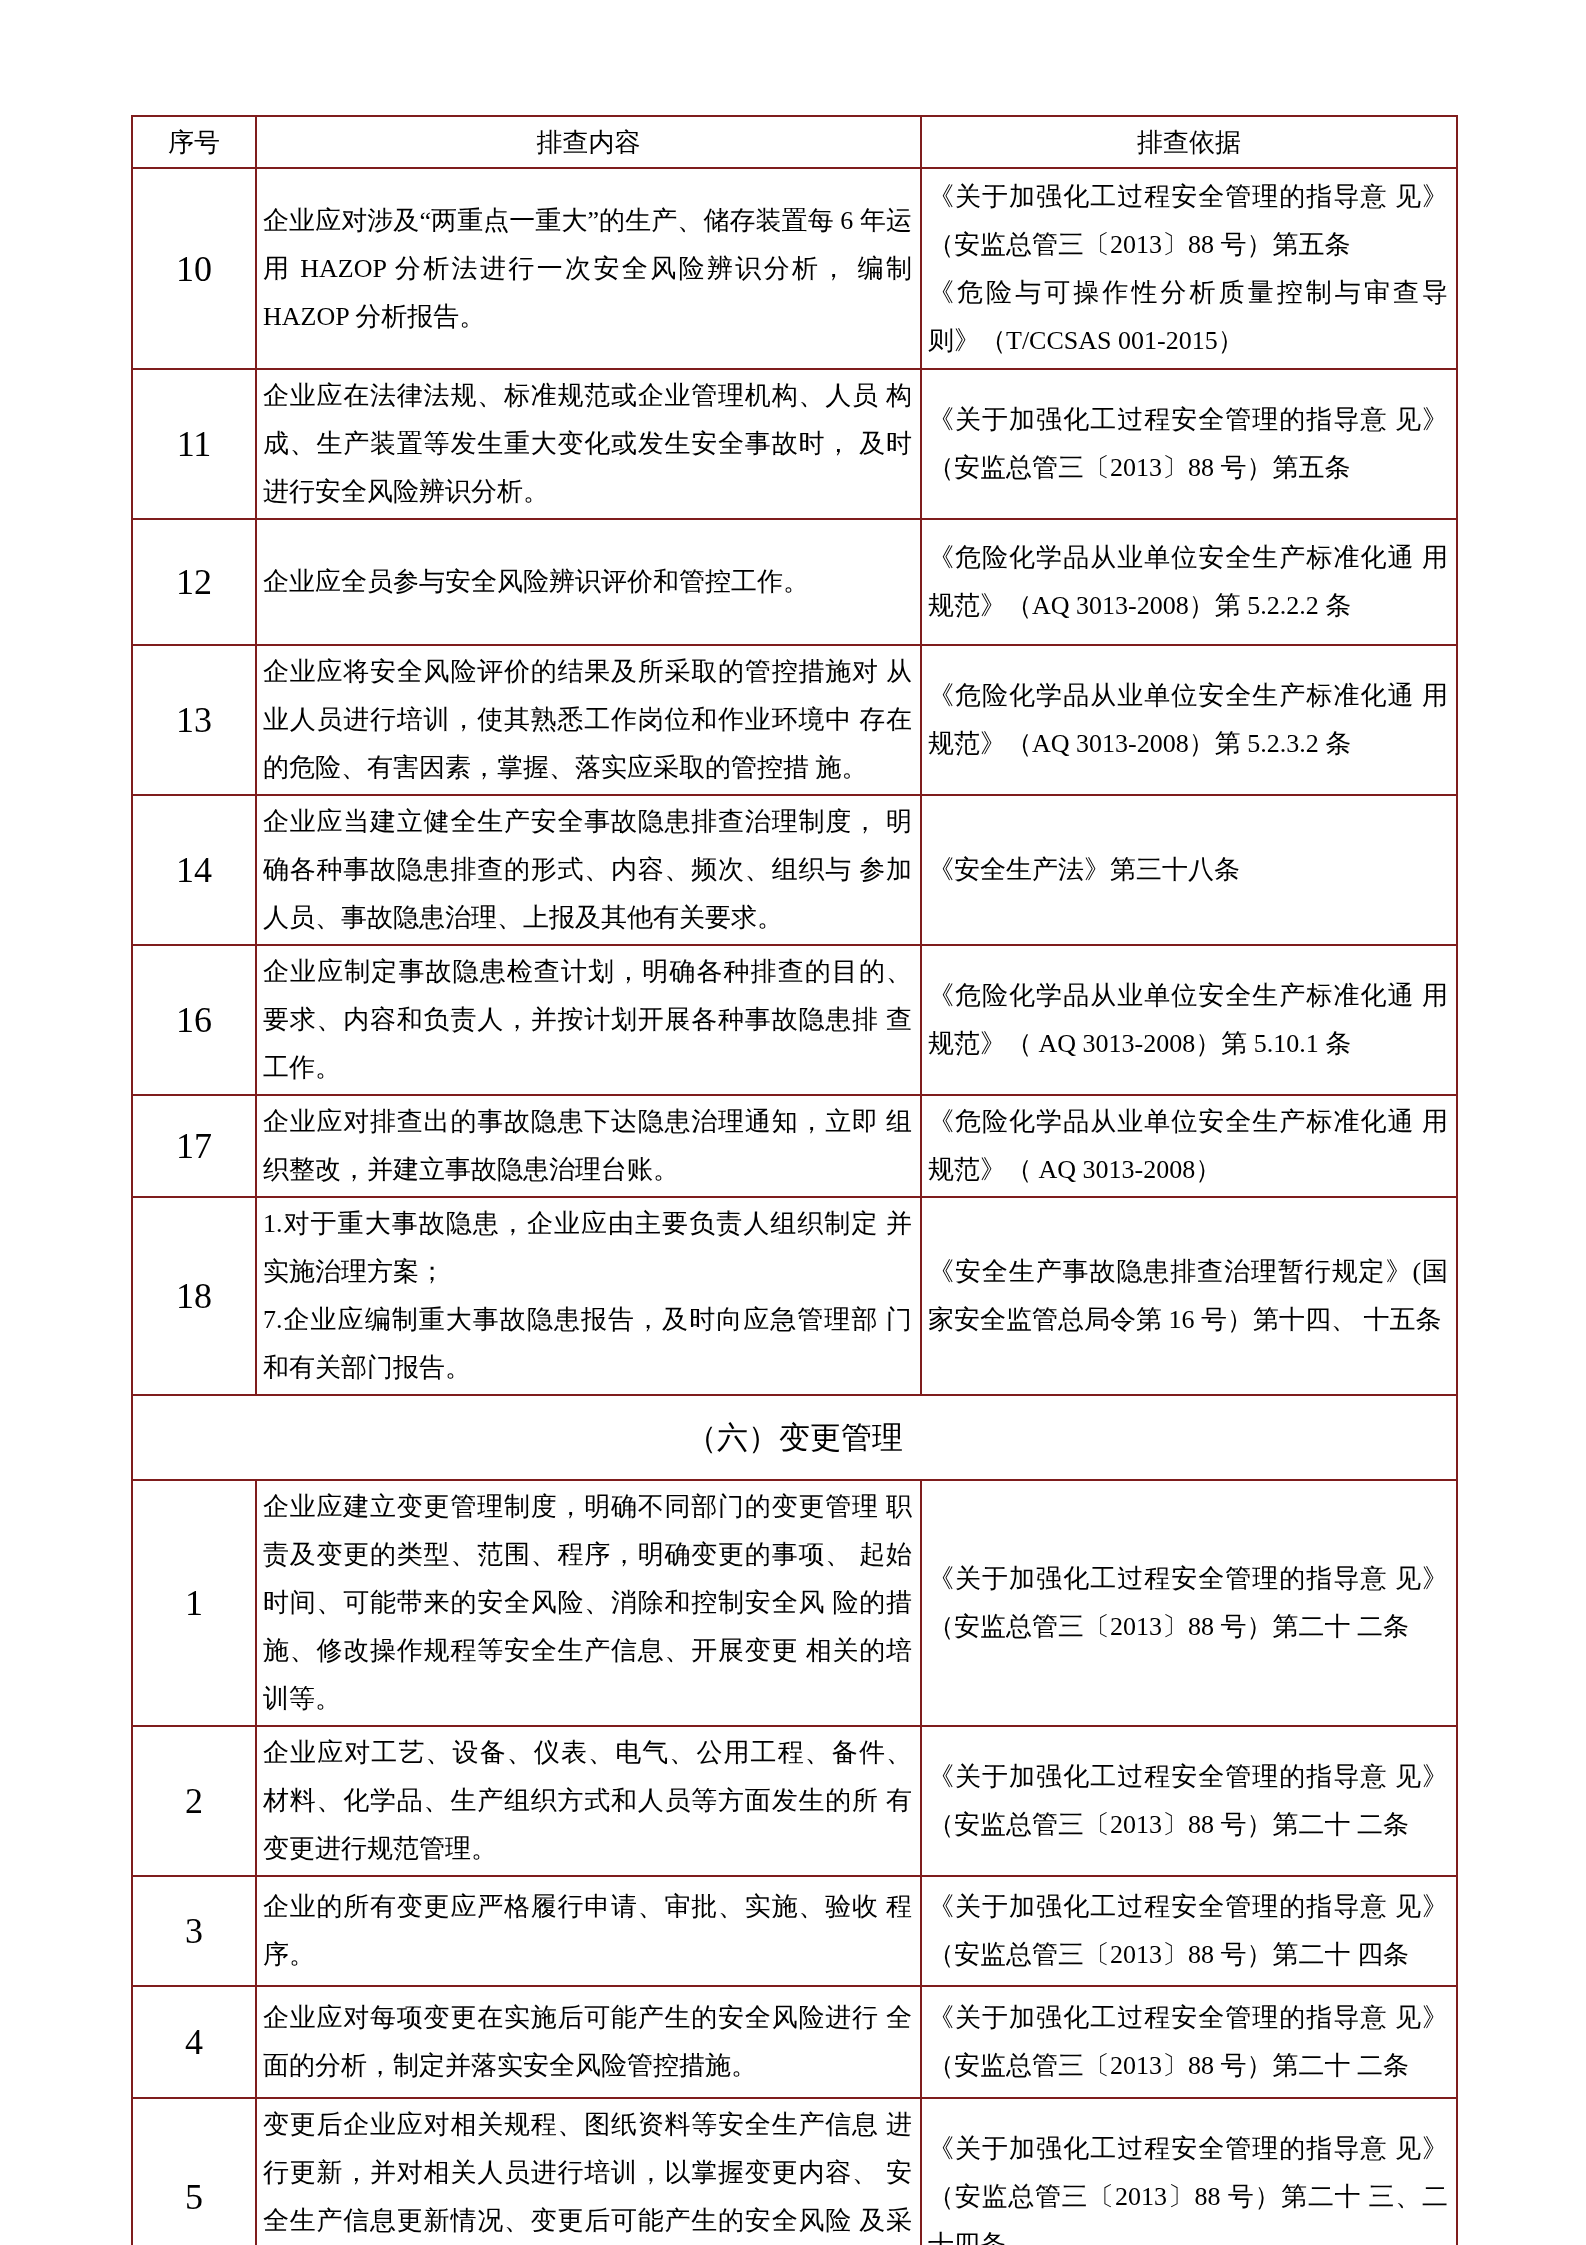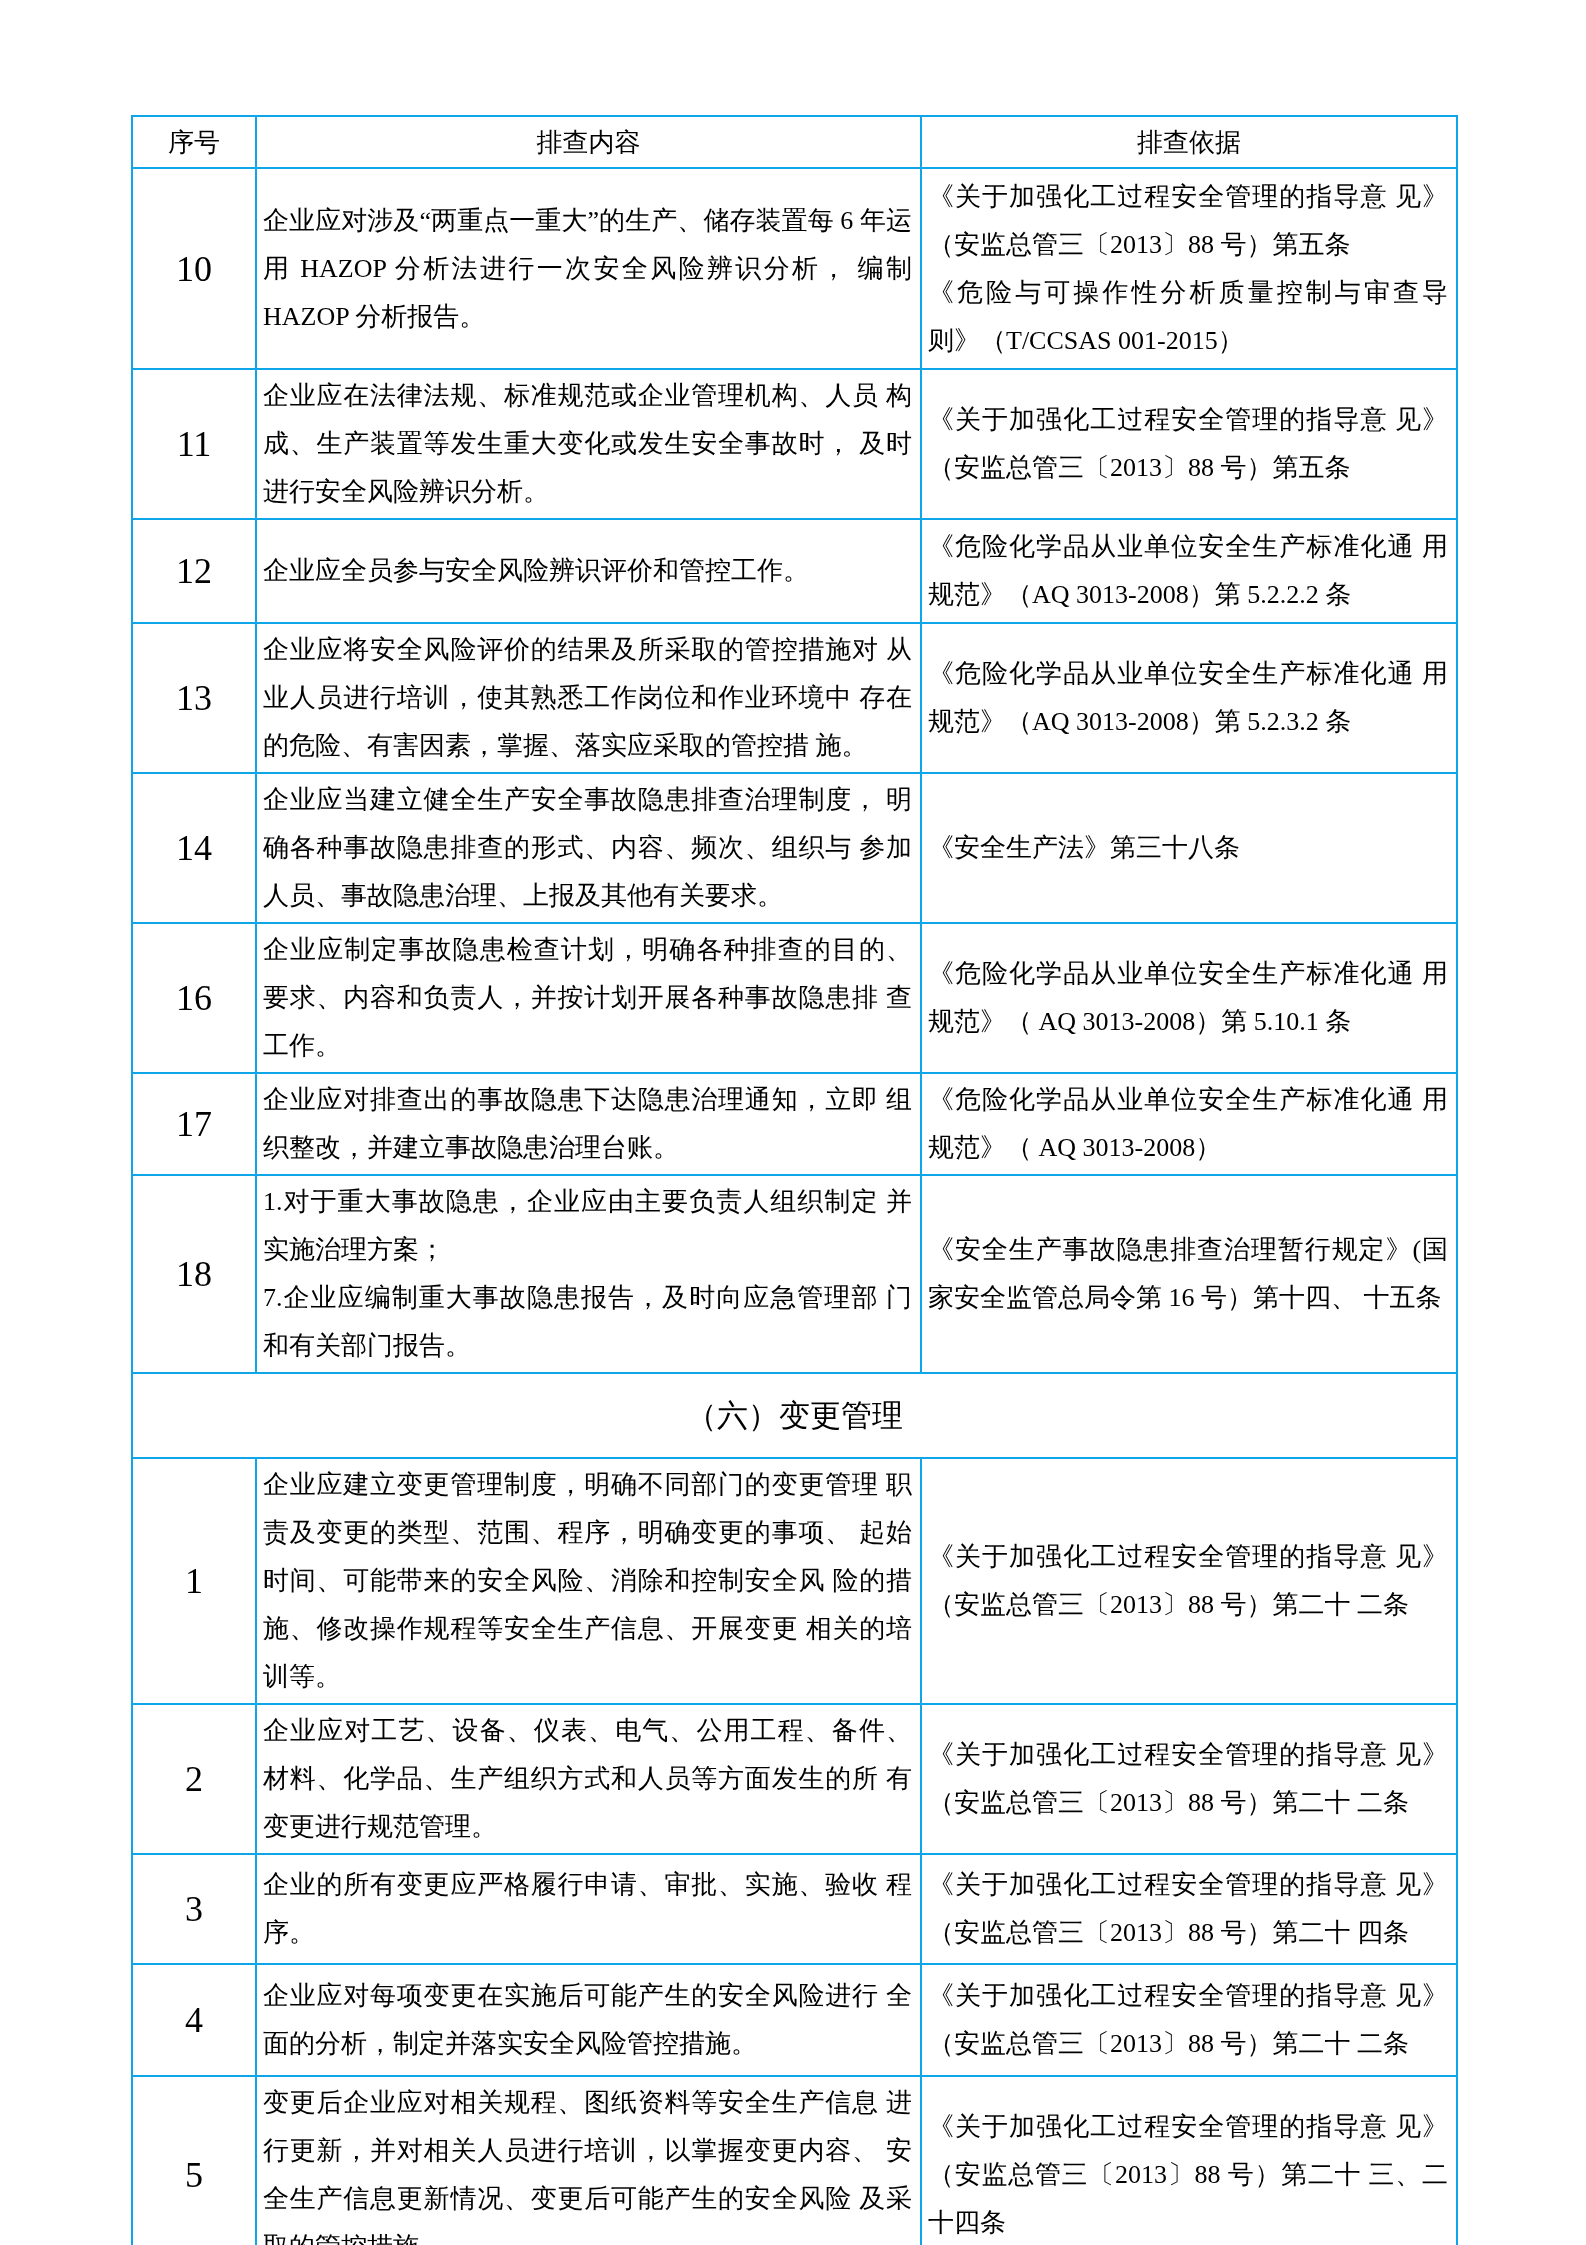--- a/index.html
+++ b/index.html
@@ -16,21 +16,21 @@
   }
   table.doc-table {
     position: absolute;
     left: 131px;
     top: 115px;
     width: 1325px;
     border-collapse: collapse;
     table-layout: fixed;
   }
   .doc-table td, .doc-table th {
-    border: 2px solid #0ea5e9;
+    border: 2px solid #7f1d1d;
     vertical-align: middle;
     overflow: hidden;
   }
   .doc-table th {
     font-weight: normal;
     font-size: 26px;
     text-align: center;
     padding: 2px 4px;
   }
   .num-cell {
@@ -85,21 +85,21 @@
   <tr style="height:110px">
     <td class="num-cell">11</td>
     <td class="content-cell">
       <p>企业应在法律法规、标准规范或企业管理机构、人员 构成、生产装置等发生重大变化或发生安全事故时， 及时进行安全风险辨识分析。</p>
     </td>
     <td class="basis-cell">
       <p>《关于加强化工过程安全管理的指导意 见》（安监总管三〔2013〕88 号）第五条</p>
     </td>
   </tr>
 
-  <tr style="height:104px">
+  <tr style="height:126px">
     <td class="num-cell">12</td>
     <td class="content-cell">
       <p>企业应全员参与安全风险辨识评价和管控工作。</p>
     </td>
     <td class="basis-cell">
       <p>《危险化学品从业单位安全生产标准化通 用规范》（AQ 3013-2008）第 5.2.2.2 条</p>
     </td>
   </tr>
 
   <tr style="height:145px">

